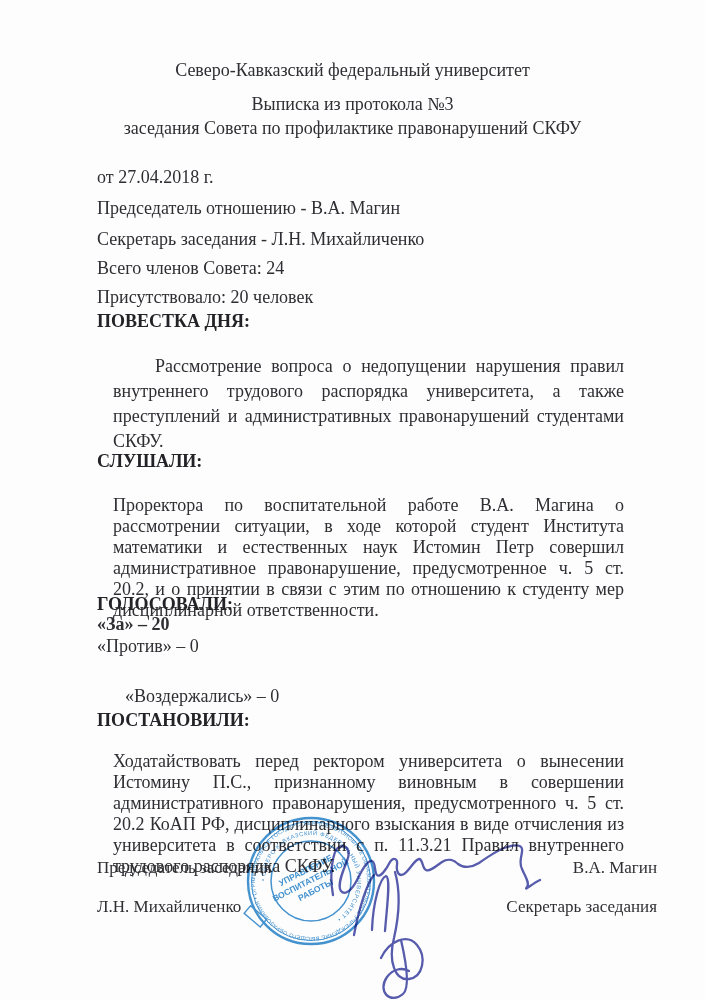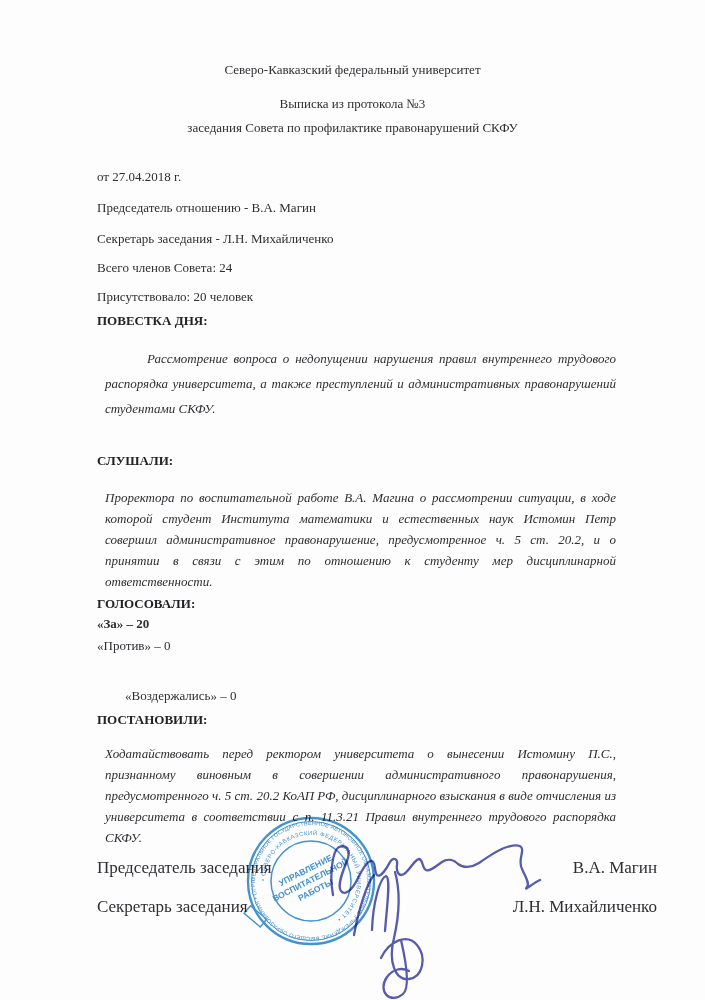--- a/index.html
+++ b/index.html
@@ -4,24 +4,24 @@
 <style>
   html,body{margin:0;padding:0;background:#ffffff;}
   .page{
     position:relative;
     width:705px;height:1000px;
     background:#fdfdfd;
     font-family:"Liberation Serif","DejaVu Serif",serif;
     color:#2e2e33;
     overflow:hidden;
   }
-  .abs{position:absolute;left:97px;width:511px;font-size:13px;line-height:24px;}
+  .abs{position:absolute;left:97px;width:511px;font-size:18px;line-height:24px;}
   .center{text-align:center;}
   .bold{font-weight:bold;color:#232327;}
-  .para{text-align:justify;margin:8px;font-style:italic;}
+  .para{text-align:justify;margin:16px;}
   .indent{text-indent:42px;}
   .lh25{line-height:25px;}
   .lh21{line-height:21px;}
   .sigrow{
     position:absolute;left:97px;right:48px;
     display:flex;justify-content:space-between;align-items:baseline;
     font-size:17px;
   }
   .stamp-layer{
     position:absolute;left:238px;top:808px;
@@ -59,22 +59,22 @@
   <div class="abs" style="top:684px;margin-left:28px;">«Воздержались» – 0</div>
 
   <div class="abs bold" style="top:708px;">ПОСТАНОВИЛИ:</div>
   <p class="abs para lh21" style="top:735px;">Ходатайствовать перед ректором университета о вынесении Истомину П.С., признанному виновным в совершении административного правонарушения, предусмотренного ч. 5 ст. 20.2 КоАП РФ, дисциплинарного взыскания в виде отчисления из университета в соответствии с п. 11.3.21 Правил внутреннего трудового распорядка СКФУ.</p>
 
   <div class="sigrow" style="top:858px;">
     <span>Председатель заседания</span>
     <span>В.А. Магин</span>
   </div>
   <div class="sigrow" style="top:897px;">
+    <span>Л.Н. Михайличенко</span>
     <span>Секретарь заседания</span>
-    <span>Л.Н. Михайличенко</span>
   </div>
 
   <svg class="stamp-layer" width="146" height="146" viewBox="0 0 146 146" aria-hidden="true">
     <defs>
       <path id="ringOuter" d="M 17,73 A 56,56 0 1 1 129,73 A 56,56 0 1 1 17,73"></path>
       <path id="ringInner" d="M 27,73 A 46,46 0 1 1 119,73 A 46,46 0 1 1 27,73"></path>
     </defs>
     <g fill="none" stroke="#2f87cb">
       <circle cx="73" cy="73" r="63" stroke-width="2.4"></circle>
       <circle cx="73" cy="73" r="59.5" stroke-width="1"></circle>

